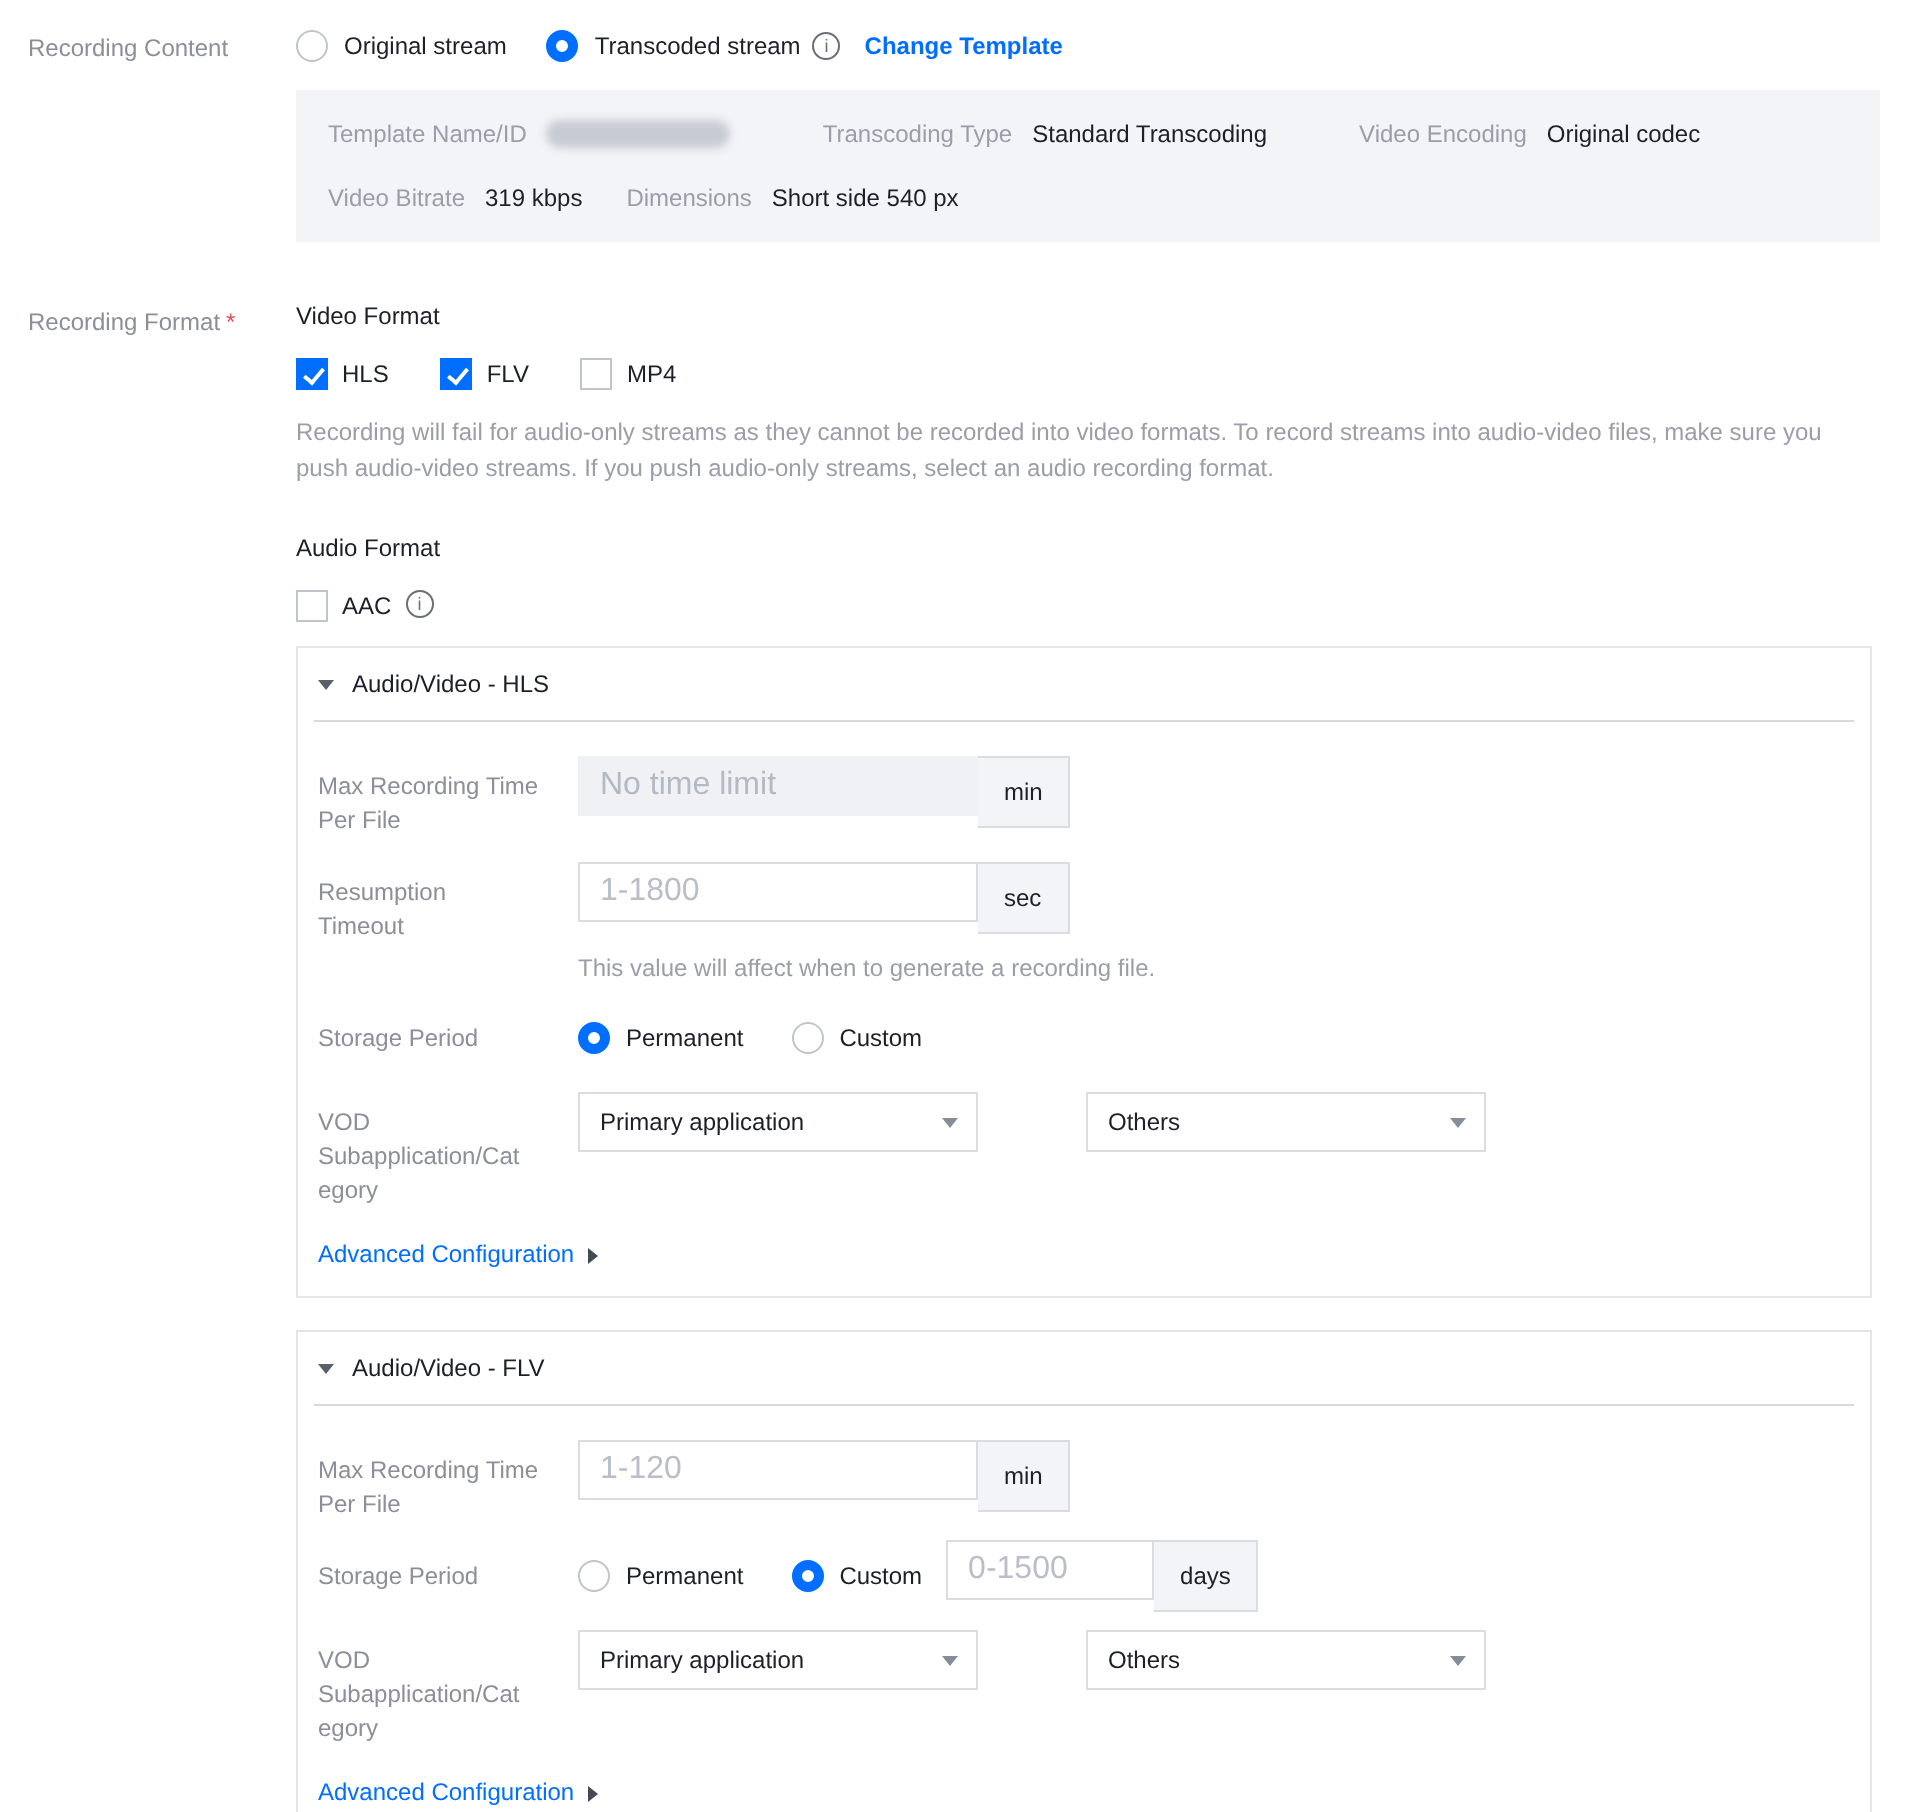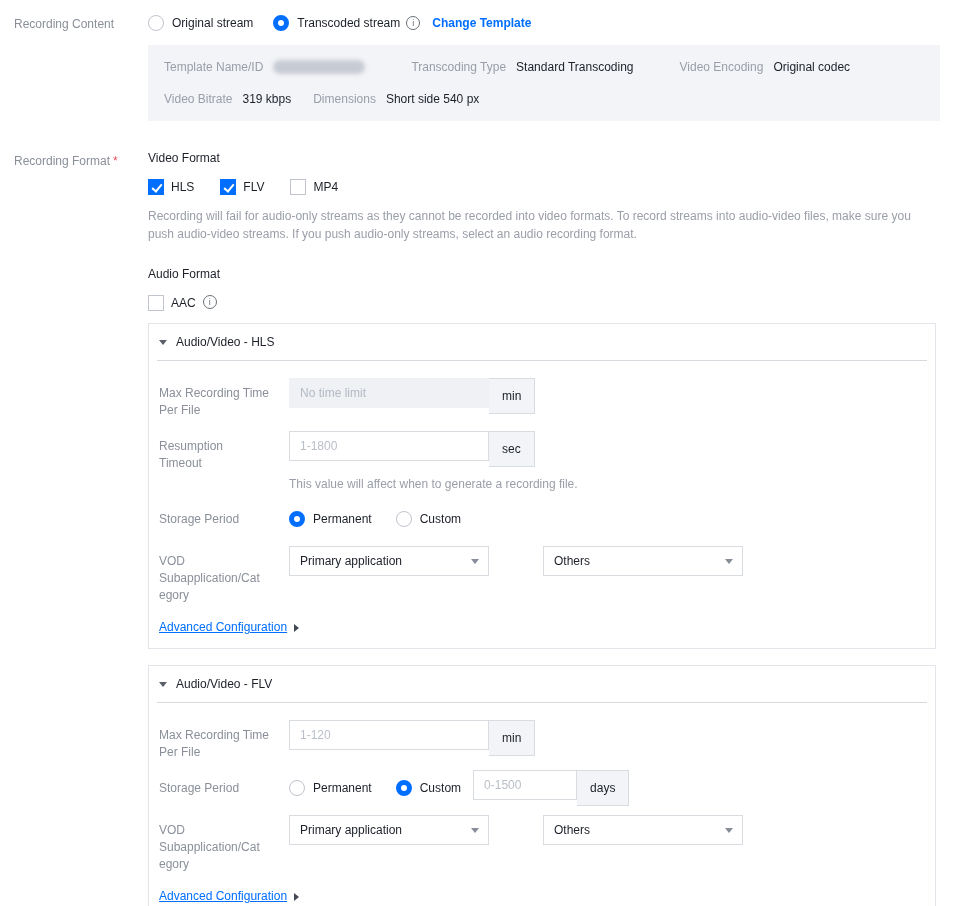--- a/index.html
+++ b/index.html
@@ -55,37 +55,37 @@
   .panel-title { margin-left: 9px; color: #1c2029; }
   .panel-body { padding: 17px 10px 14px; }
 
   .field-row { display: flex; margin-bottom: 12px; }
   .field-label { width: 130px; padding-right: 2px; flex-shrink: 0; color: #8a8f99; line-height: 17px; padding-top: 7px; overflow-wrap: break-word; }
   .field-label.narrow { padding-right: 40px; }
   .field-label.vod { padding-right: 24px; }
   .field-control { min-width: 0; }
 
   .input-group { display: flex; }
-  .text-input { width: 200px; height: 30px; border: 1px solid #d9dce1; padding: 0 10px; font-family: inherit; font-size: 12px; color: #1c2029; background: #fff; outline: none; }
+  .text-input { width: 200px; height: 30px; border: 1px solid #d9dce1; padding: 0 10px; font-family: inherit; font-size: 16px; color: #1c2029; background: #fff; outline: none; }
   .text-input::placeholder { color: #b9bec8; }
   .text-input:disabled { background: #eff1f4; border-color: #eff1f4; }
   .text-input:disabled::placeholder { color: #b4bac4; }
   .text-input.small { width: 104px; }
   .unit-box { height: 36px; display: flex; align-items: center; padding: 0 13px; border: 1px solid #d9dce1; border-left: none; background: #f3f4f7; color: #1c2029; }
   .control-help { color: #9a9ea8; margin-top: 9px; line-height: 16px; }
 
   .radio-row { display: flex; align-items: center; height: 30px; }
   .radio-row .radio { margin-right: 24px; }
 
   .selects-row { display: flex; gap: 44px; }
   .select { width: 200px; height: 30px; border: 1px solid #d9dce1; background: #fff; display: flex; align-items: center; justify-content: space-between; padding: 0 9px 0 10px; margin-right: 10px; cursor: pointer; }
   .select-value { color: #1c2029; white-space: nowrap; overflow: hidden; }
   .caret { width: 0; height: 0; border-left: 4px solid transparent; border-right: 4px solid transparent; border-top: 5px solid #868d98; flex-shrink: 0; }
 
-  .advanced { display: inline-flex; align-items: center; color: #006eff; cursor: pointer; margin-top: 4px; text-decoration: underline; }
+  .advanced { display: inline-flex; align-items: center; color: #006eff; cursor: pointer; margin-top: 4px; }
   .tri-right { width: 0; height: 0; border-top: 4px solid transparent; border-bottom: 4px solid transparent; border-left: 5px solid #444a54; margin-left: 7px; margin-top: 1px; }
 </style>
 </head>
 <body>
 
 <div class="page">
 
   <div class="form-row first">
     <div class="row-label">Recording Content</div>
     <div class="row-content">

